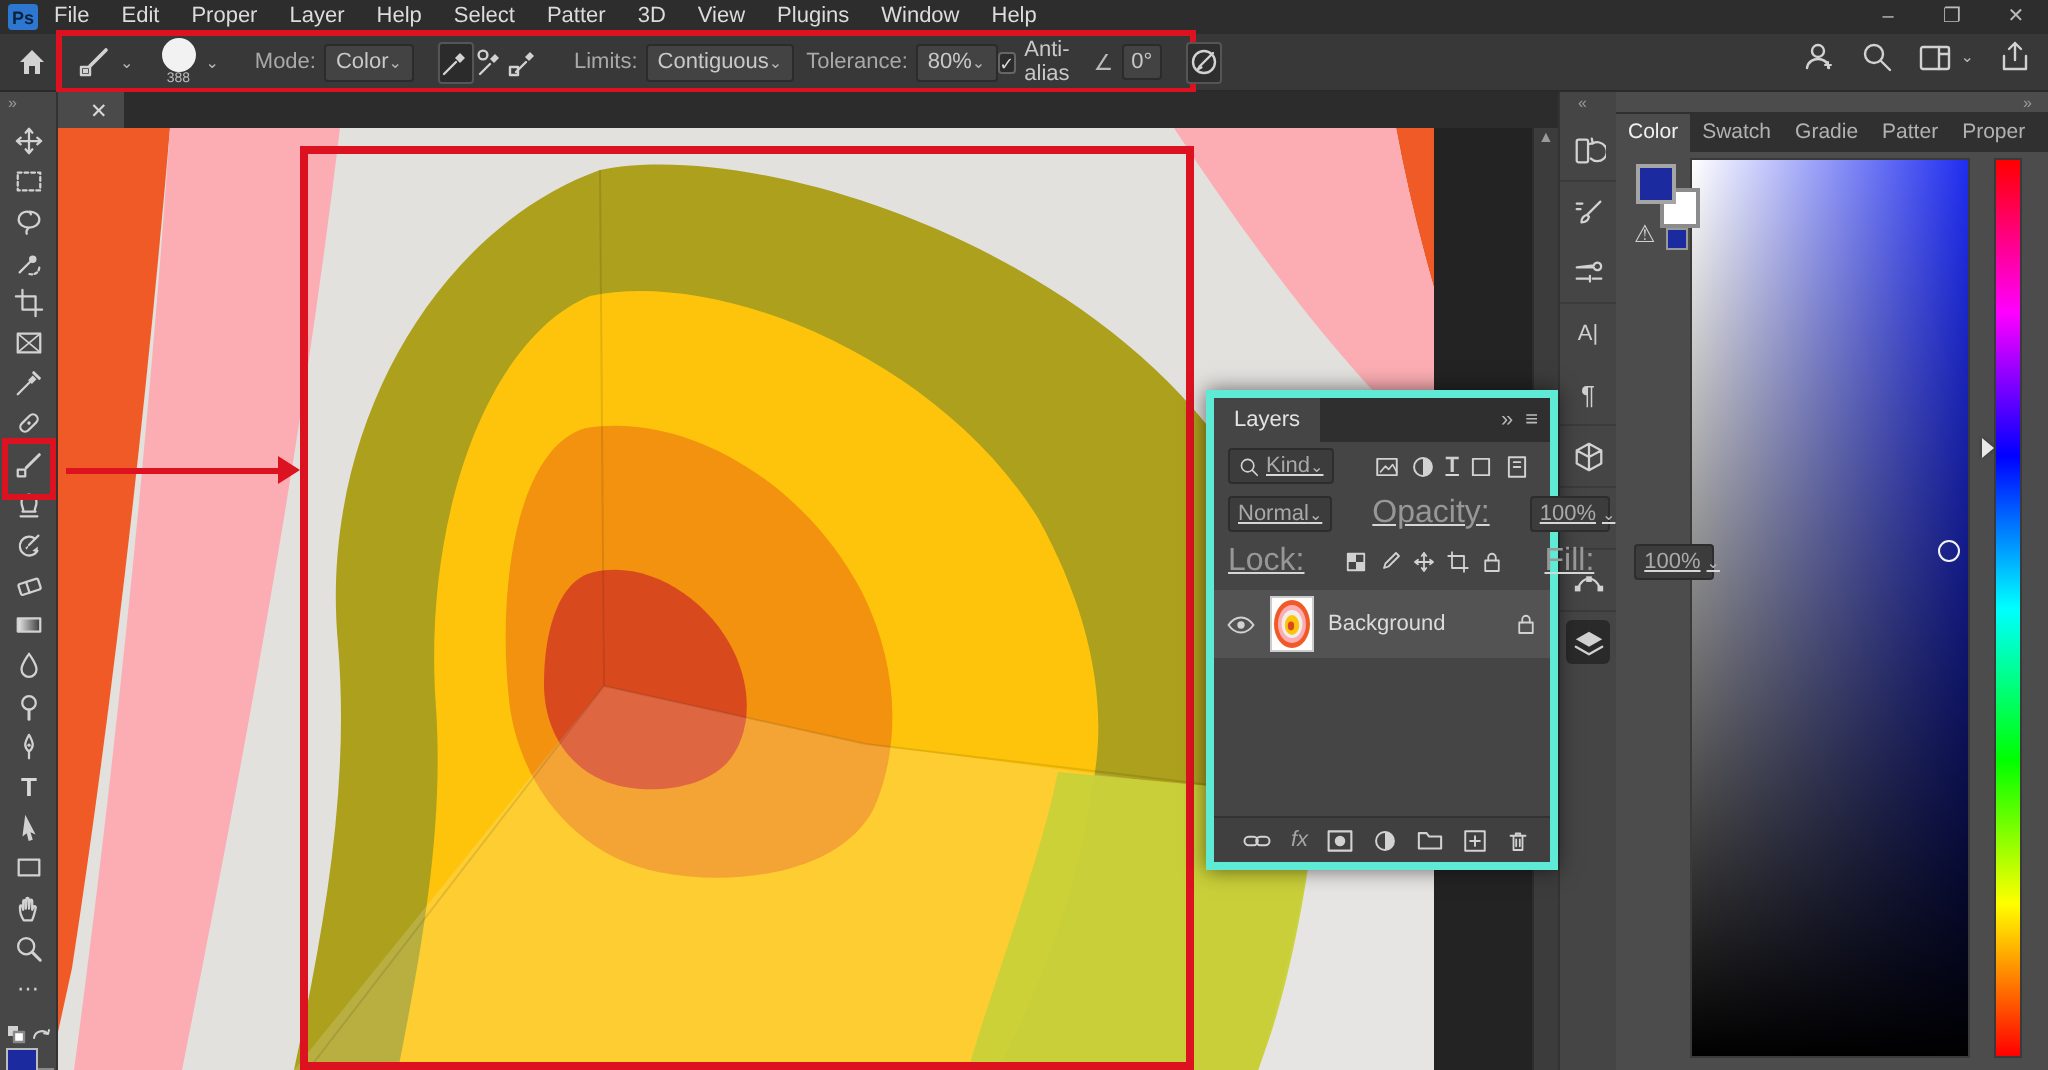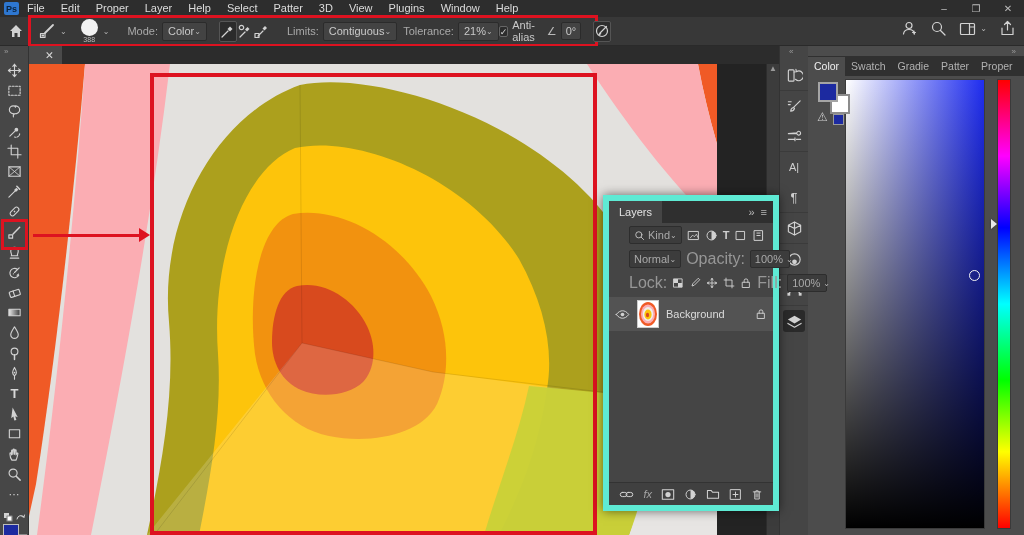--- a/index.html
+++ b/index.html
@@ -46,25 +46,25 @@
   #tab-close{margin-left:8px;color:#9f9f9f;font-size:9px;}
   
   #canvas{left:29px;top:64px;width:688px;height:471px;background:var(--pal-canvas-bg,#e3e1de);overflow:hidden;}
   #pasteboard{left:717px;top:64px;width:49px;height:471px;background:#232323;}
   #vscroll{left:766px;top:64px;width:13px;height:471px;background:#3c3c3c;border-left:1px solid #2d2d2d;color:#9a9a9a;font-size:8px;text-align:center;}
   
   #canvas-redbox{left:150px;top:73px;width:447px;height:462px;border:4px solid var(--pal-annotation,#dd1220);z-index:20;}
   #arrow-line{left:33px;top:234px;width:108px;height:3px;background:var(--pal-annotation,#dd1220);z-index:31;}
   #arrow-head{left:139px;top:228px;width:0;height:0;border-left:11px solid var(--pal-annotation,#dd1220);border-top:7px solid transparent;border-bottom:7px solid transparent;z-index:31;}
   
-  #layers-panel{left:603px;top:195px;width:176px;height:316px;background:#454545;z-index:40;box-shadow:0 0 10px rgba(0,0,0,.55);border:6px solid #5eead4;}
+  #layers-panel{left:603px;top:195px;width:176px;height:240px;background:#454545;z-index:40;box-shadow:0 0 10px rgba(0,0,0,.55);border:4px solid #5eead4;}
   #lp-header{height:22px;background:#2f2f2f;display:flex;align-items:center;}
   #lp-tab{background:#454545;height:22px;display:flex;align-items:center;padding:0 10px;color:#e3e3e3;font-size:11px;}
   #lp-header-right{margin-left:auto;display:flex;align-items:center;gap:6px;padding-right:6px;color:#b9b9b9;}
-  .lp-row{display:flex;align-items:center;padding:3px 20px;gap:5px;}
+  .lp-row{display:flex;align-items:center;padding:3px 7px;gap:20px;text-decoration:underline;}
   .lp-field{background:#3c3c3c;border:1px solid #2d2d2d;border-radius:2px;height:18px;display:flex;align-items:center;padding:0 4px;color:#a9a9a9;}
   .lp-label{color:#979797;font-size:16px;}
   .lp-icons{display:flex;gap:5px;align-items:center;}
   #layer-row{height:34px;background:#535353;display:flex;align-items:center;padding:0 6px;gap:7px;margin-top:2px;}
   #layer-thumb{width:22px;height:28px;background:#fff;border:1px solid #ccc;}
   #layer-name{color:#dcdcdc;}
   #layer-lock{margin-left:auto;}
   #lp-bottom{position:absolute;bottom:0;left:0;right:0;height:23px;background:#404040;border-top:1px solid #333;display:flex;align-items:center;justify-content:flex-end;gap:9px;padding:0 10px;}
   
   #panel-strip{left:779px;top:46px;width:29px;height:489px;background:#454545;border-left:1px solid #333;}
@@ -164,21 +164,21 @@
           </svg>
       </span>
       <span class="opt-sep"></span>
       <span class="opt-label">Limits:</span>
       <div class="dd" style="width:86px">
         <span>Contiguous</span>
         <span class="chev" style="margin-left:auto">⌄</span>
       </div>
       <span class="opt-label">Tolerance:</span>
       <div class="dd" style="width:46px">
-        <span>21%</span>
+        <span>80%</span>
         <span class="chev" style="margin-left:auto">⌄</span>
       </div>
       <span style="width:8px"></span>
       <span class="checkbox">✓</span>
       <span style="color:#c9c9c9">Anti-alias</span>
       <span class="opt-sep"></span>
       <span style="color:#b9b9b9">∠</span>
       <div class="numfield" style="margin-left:4px">
         <span>0°</span>
       </div>

